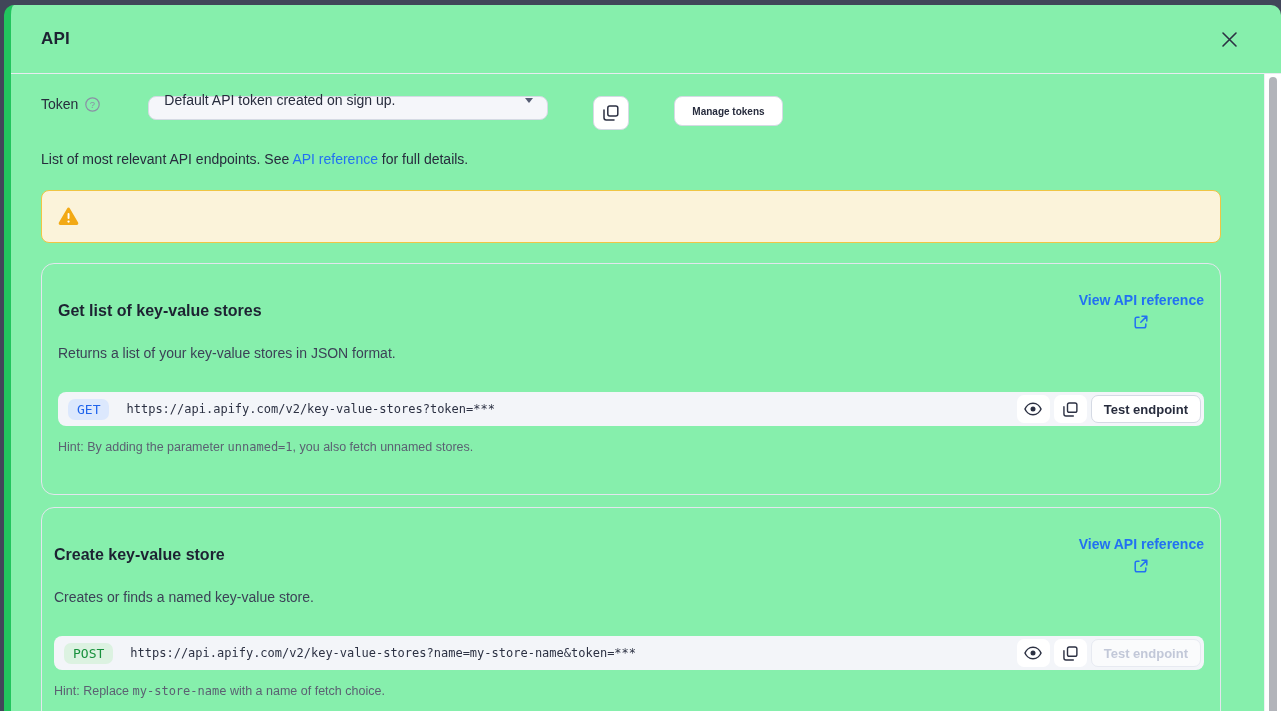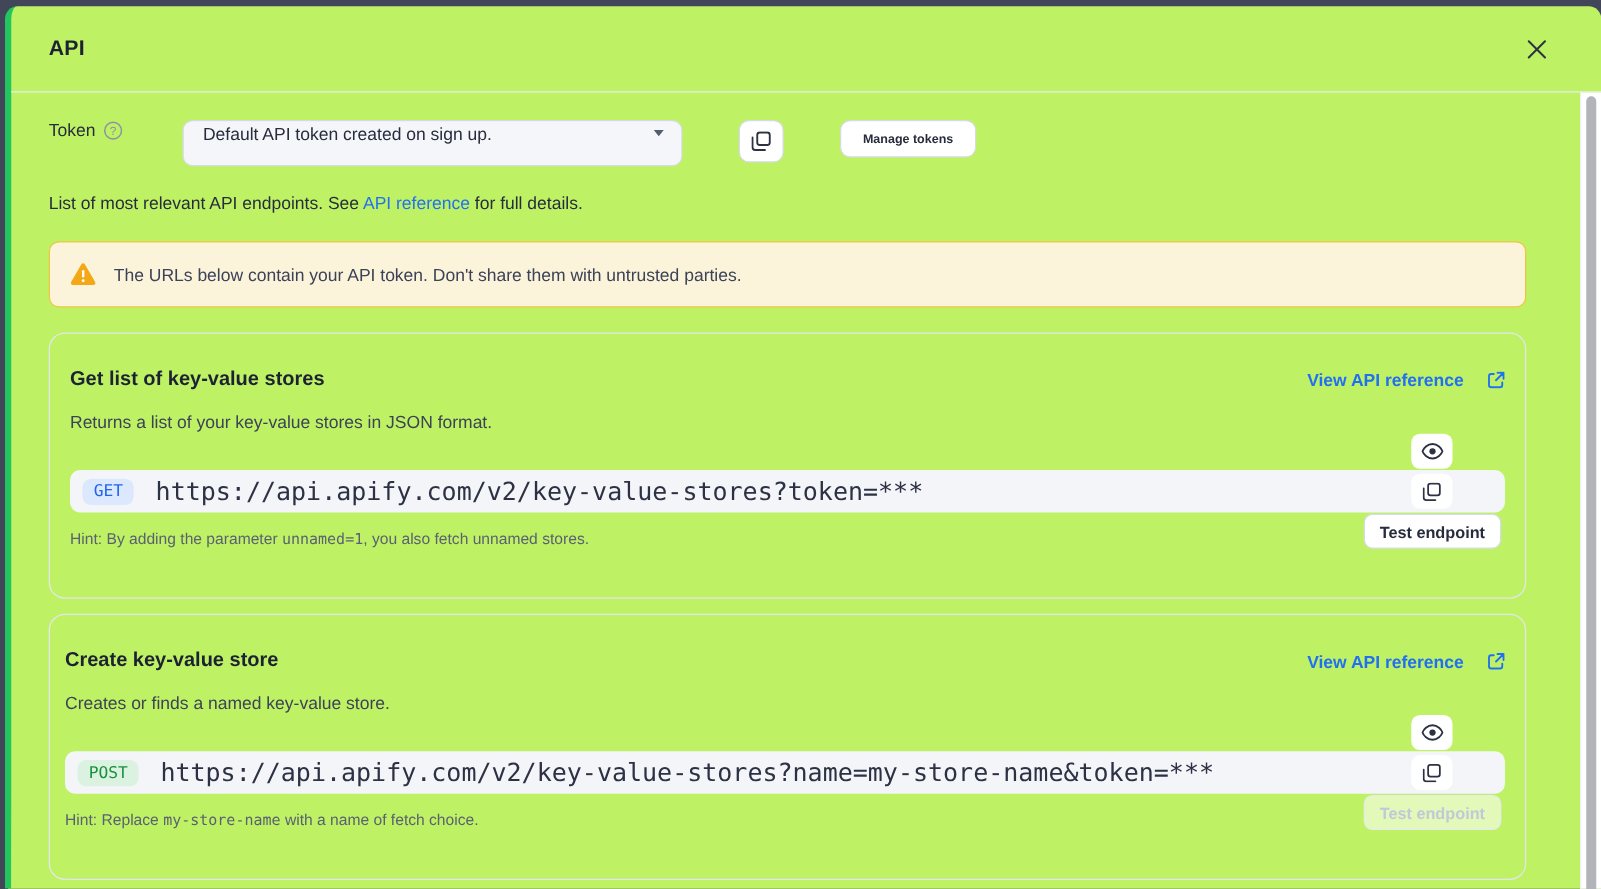--- a/index.html
+++ b/index.html
@@ -4,23 +4,23 @@
 <style>
   * { margin:0; padding:0; box-sizing:border-box; }
   html,body { width:1281px; height:711px; overflow:hidden; }
   body {
     background: var(--page-behind, #414659);
     font-family: "Liberation Sans", sans-serif;
     color: var(--text-primary, #272c3d);
   }
   .modal {
     position:absolute; top:5px; left:4px; right:0; bottom:0;
-    background:#bef264;
+    background:#86efac;
     border-radius:10px 10px 0 0;
-    border-left:5px solid #22c55e;
+    border-left:7px solid #22c55e;
   }
   .modal-header {
     height:69px; display:flex; align-items:center; justify-content:space-between;
     padding:0 40px 0 30px;
     border-bottom:1px solid var(--divider, #e9ebf1);
   }
   .modal-title { font-size:17px; font-weight:bold; color:#1d2232; letter-spacing:.2px; }
   .close-btn { width:24px; height:24px; display:flex; align-items:center; justify-content:center; cursor:pointer; background:none; border:none; }
   .modal-body {
     position:relative; height:calc(100% - 69px);
@@ -32,21 +32,21 @@
     border-left:1px solid #eef0f4; background:#fff;
   }
   .scrollbar-thumb {
     position:absolute; top:3px; bottom:-4px; left:4px; width:8px;
     background: var(--scrollbar-thumb, #b2b4ba); border-radius:5px;
   }
   
   .token-row { display:flex; align-items:flex-start;gap:36px; }
   .token-label { font-size:14px; display:flex; align-items:center; gap:7px; margin-right:12px; }
   .select-box {
-    width:400px; height:37px; background:#f5f6fa;
+    width:400px; height:24px; background:#f5f6fa;
     border:1px solid var(--control-border, #d5dae4); border-radius:8px;
     display:flex; align-items:center; justify-content:space-between;
     padding:0 14px 16px 15px; font-size:14px; cursor:pointer;
   }
   .caret { width:0; height:0; border-left:4.5px solid transparent; border-right:4.5px solid transparent; border-top:5.5px solid #555c73; }
   .icon-btn {
     height:34px; width:36px; margin-left:9px;
     background:#fff; border:1px solid var(--control-border, #d5dae4); border-radius:8px;
     display:flex; align-items:center; justify-content:center; cursor:pointer;
   }
@@ -70,38 +70,38 @@
   }
   
   .card {
     margin-top:20px;
     border:1px solid var(--card-border, #e3e6ee); border-radius:13px;
     padding:28px 16px 40px 16px;
   }
   .card + .card { margin-top:12px;padding-left:12px; }
   .card-head { display:flex; align-items:center; justify-content:space-between; }
   .card-title { font-size:16px; font-weight:bold; color:#1d2232; }
-  .card-link { font-size:14px; font-weight:600; display:flex; align-items:center; gap:19px; }
+  .card-link { font-size:14px; font-weight:600; display:flex; align-items:center; gap:7px;flex-direction:column; }
   .card-desc { margin-top:16px; font-size:14px; color:#3c4257; }
   .endpoint-row {
     margin-top:31px; height:34px;
     background: var(--row-bg, #f3f5f9); border-radius:8px;
     display:flex; align-items:center; padding:0 3px 0 10px;
   }
   .method-badge {
     font-family:"DejaVu Sans Mono", monospace; font-size:13px;
     padding:4px 9px; border-radius:7px; line-height:1;
   }
   .method-get  { background: var(--method-get-bg, #dce8fd);  color: var(--method-get-text, #2165ec); }
   .method-post { background: var(--method-post-bg, #dcf2e1); color: var(--method-post-text, #18913d); }
   .endpoint-url {
-    font-family:"DejaVu Sans Mono", monospace; font-size:20px; color:#2c3143;
+    font-family:"DejaVu Sans Mono", monospace; font-size:12px; color:#2c3143;
     margin-left:17px; flex:1; white-space:nowrap; overflow:hidden;
   }
-  .row-controls { display:flex; align-items:center; gap:4px;flex-direction:column; }
+  .row-controls { display:flex; align-items:center; gap:4px; }
   .row-icon-btn {
     height:28px; width:33px; background:#fff; border:none; border-radius:7px;
     display:flex; align-items:center; justify-content:center; cursor:pointer;
   }
   .row-btn {
     height:28px; padding:0 12px; background:#fff;
     border:1px solid var(--control-border, #d5dae4); border-radius:7px;
     font-size:13px; font-weight:600; color:#272c3d; font-family:"Liberation Sans", sans-serif;
     display:flex; align-items:center; cursor:pointer;
   }
@@ -161,21 +161,20 @@
     <p class="intro"><span>List of most relevant API endpoints. See </span><a class="link">API reference</a><span> for full details.</span></p>
 
     <div class="warning">
       <span>
         <svg width="21" height="19" viewBox="0 0 21 19">
             <path d="M9.1 1.4 L0.9 15.6 A1.6 1.6 0 0 0 2.3 18 H18.7 A1.6 1.6 0 0 0 20.1 15.6 L11.9 1.4 A1.6 1.6 0 0 0 9.1 1.4 Z" fill="var(--warning-icon,#f2a915)"></path>
             <rect x="9.6" y="6" width="1.9" height="6" rx="0.95" fill="#fff"></rect>
             <circle cx="10.55" cy="14.6" r="1.15" fill="#fff"></circle>
           </svg>
       </span>
-      <span>The URLs below contain your API token. Don't share them with untrusted parties.</span>
     </div>
 
     <div class="card">
       <div class="card-head">
         <div class="card-title">Get list of key-value stores</div>
         <a class="link card-link">
           <span>View API reference</span>
           <span>
             <svg width="14" height="14" viewBox="0 0 14 14">
                 <path d="M5 2.2 H3 A1.8 1.8 0 0 0 1.2 4 V11 A1.8 1.8 0 0 0 3 12.8 H10 A1.8 1.8 0 0 0 11.8 11 V9" fill="none" stroke="var(--accent-blue,#2270f2)" stroke-width="1.5" stroke-linecap="round"></path>

